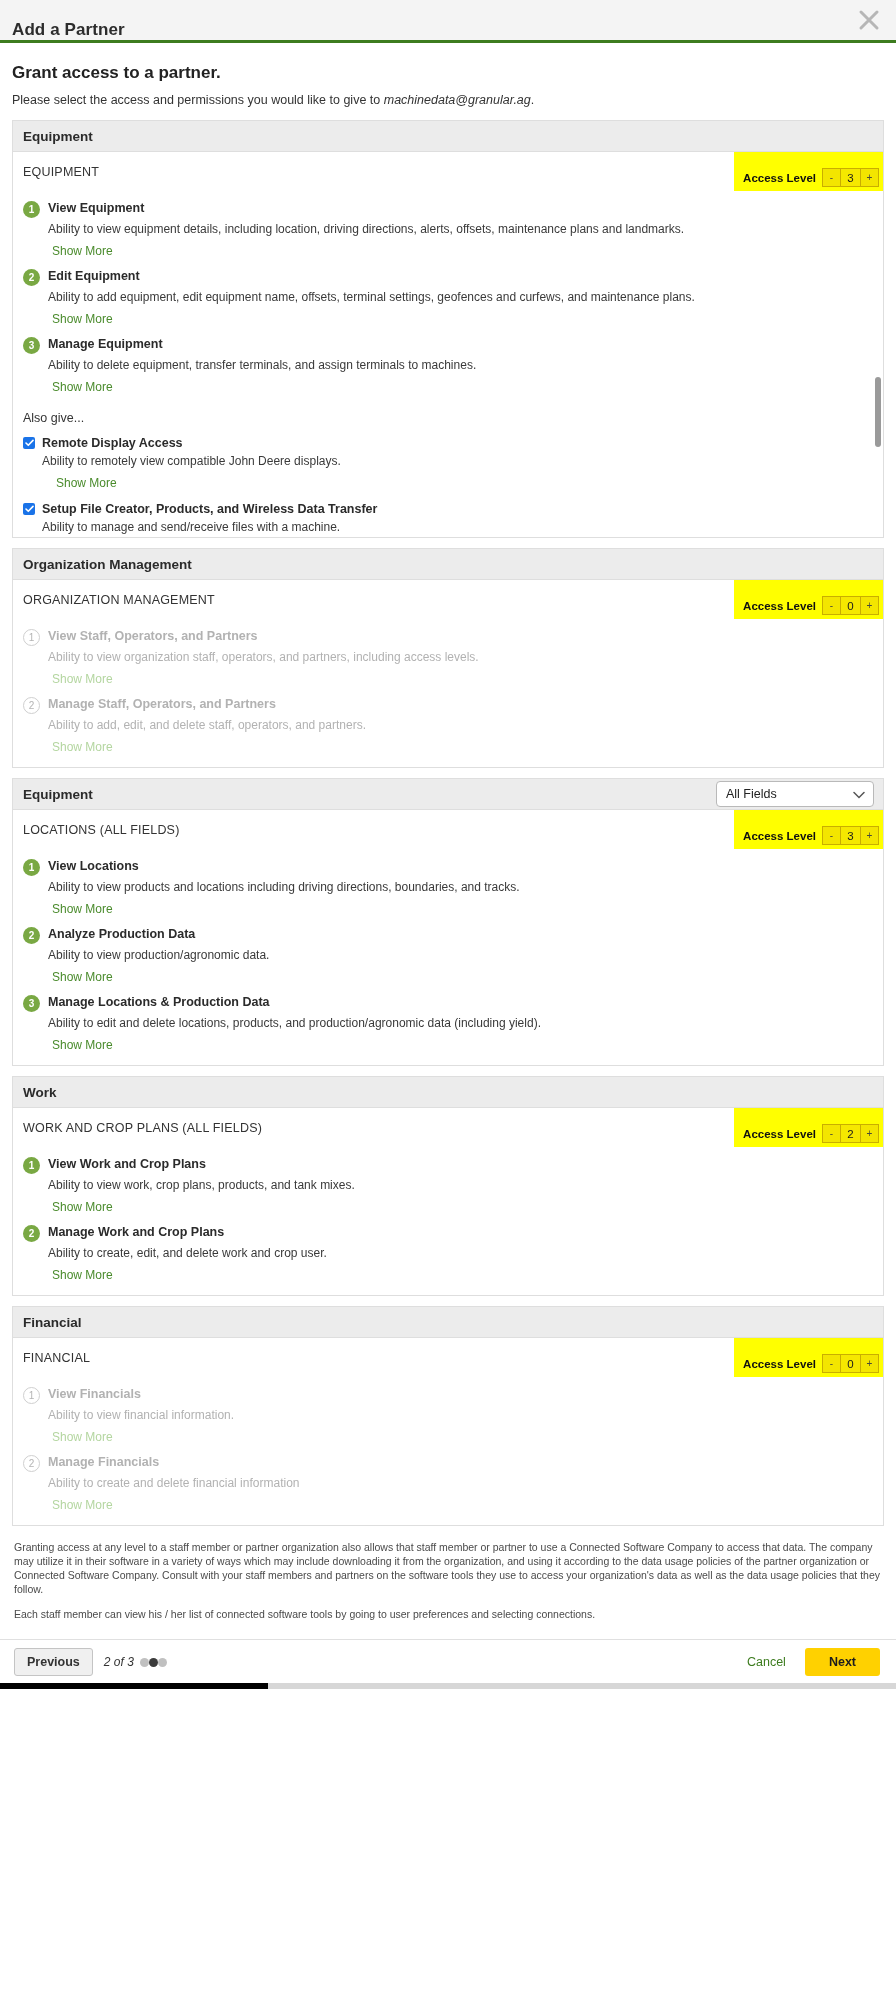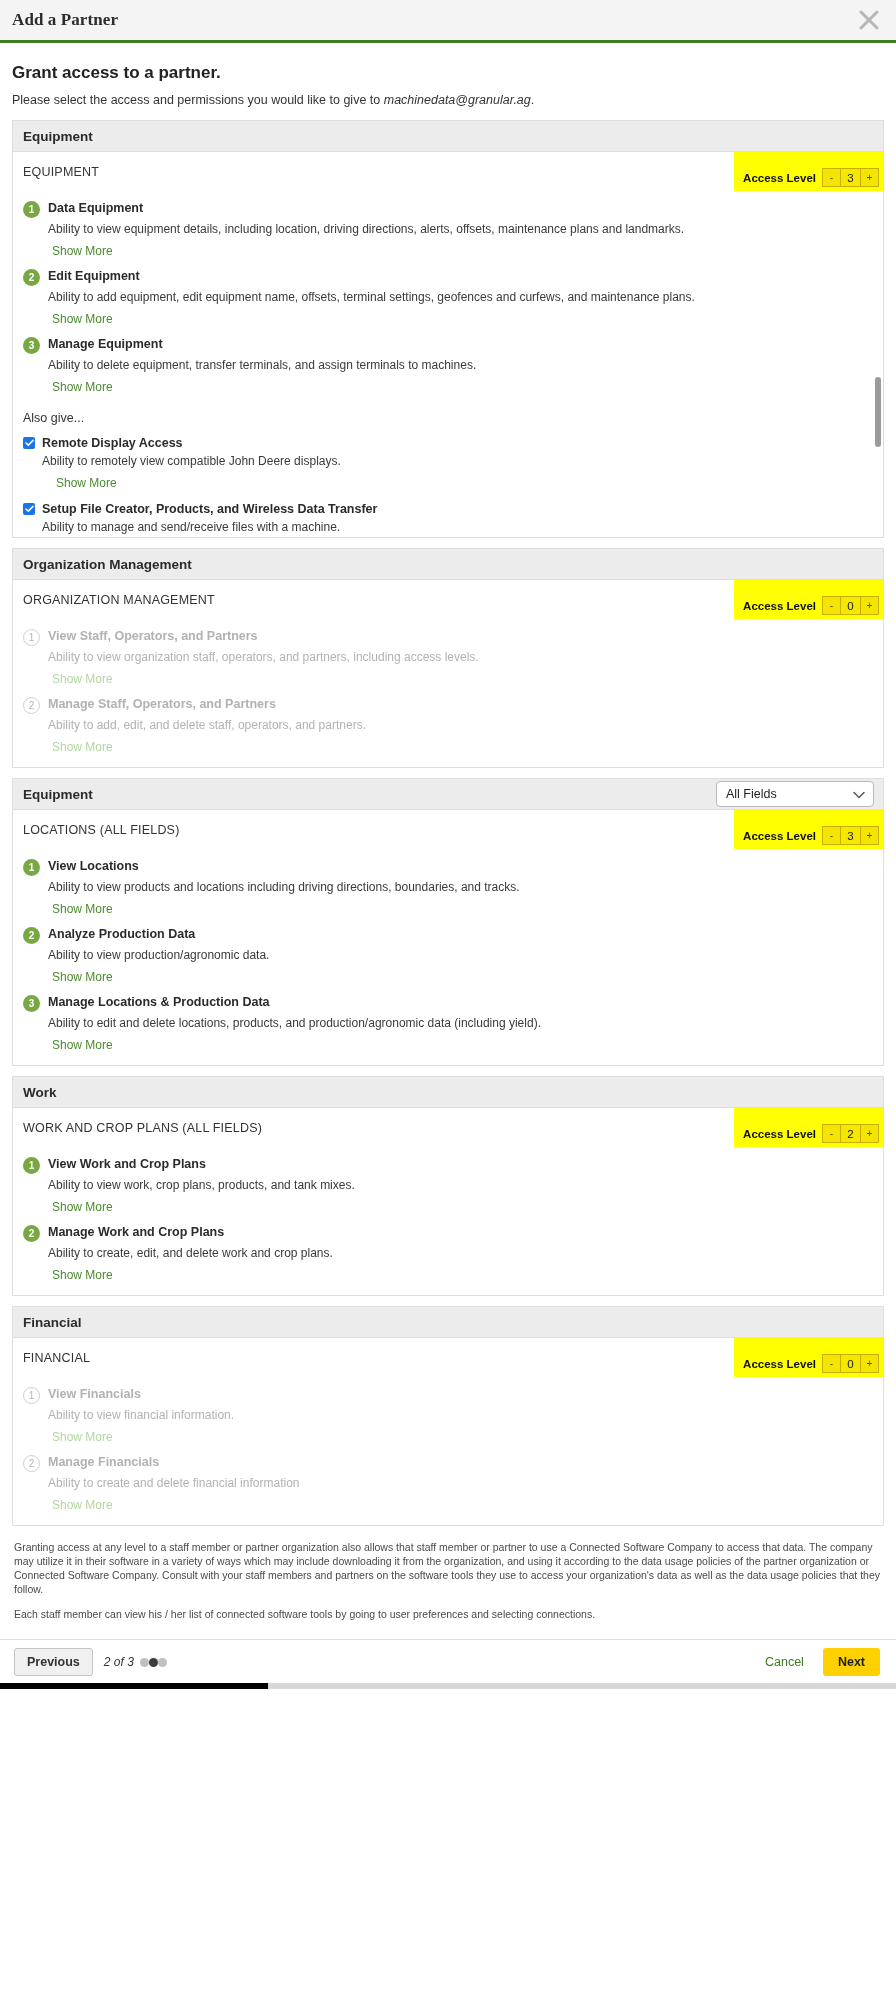--- a/index.html
+++ b/index.html
@@ -10,24 +10,23 @@
     color: #202020;
   }
   body { width: 896px; min-height: 2002px; position: relative; }
 
   
   .titlebar {
     height: 43px;
     background: #f4f4f4;
     border-bottom: 3px solid #3d7c1f;
     display: flex;
-    align-items: center;
+    align-items: flex-end;
     padding: 0 12px 0 12px;
     position: relative;
-    font-family: Liberation Serif, serif;
   }
   .titlebar-title {
     font-size: 17px;
     font-weight: bold;
     color: #2c2c2c;
     letter-spacing: .1px;
   }
   .close-icon {
     position: absolute;
     right: 14px;
@@ -326,21 +325,21 @@
     font-family: "Liberation Sans", sans-serif;
     padding: 6px 8px;
   }
   .btn-next {
     background: #ffd100;
     border: none;
     border-radius: 3px;
     font-size: 12.5px;
     font-weight: bold;
     color: #1d1d1d;
-    padding: 7px 15px;
+    padding: 7px 24px;
     cursor: pointer;
     font-family: "Liberation Sans", sans-serif;
   }
   .bottom-bar {
     height: 6px;
     background: #000;
     width: 268px;
   }
   .bottom-bar-rest {
     height: 6px;
@@ -380,21 +379,21 @@
               <span class="lbl">Access Level</span>
               <div class="stepper">
                 <div class="btn">-</div>
                 <div class="val">3</div>
                 <div class="btn">+</div>
               </div>
             </div>
           </div>
           <div class="perm">
             <span class="badge">1</span>
-            <div class="perm-main"><div class="perm-title">Data Equipment</div><div class="perm-desc">Ability to view equipment details, including location, driving directions, alerts, offsets, maintenance plans and landmarks.</div><a class="show-more">Show More</a></div>
+            <div class="perm-main"><div class="perm-title">View Equipment</div><div class="perm-desc">Ability to view equipment details, including location, driving directions, alerts, offsets, maintenance plans and landmarks.</div><a class="show-more">Show More</a></div>
           </div>
           <div class="perm">
             <span class="badge">2</span>
             <div class="perm-main"><div class="perm-title">Edit Equipment</div><div class="perm-desc">Ability to add equipment, edit equipment name, offsets, terminal settings, geofences and curfews, and maintenance plans.</div><a class="show-more">Show More</a></div>
           </div>
           <div class="perm">
             <span class="badge">3</span>
             <div class="perm-main"><div class="perm-title">Manage Equipment</div><div class="perm-desc">Ability to delete equipment, transfer terminals, and assign terminals to machines.</div><a class="show-more">Show More</a></div>
           </div>
           <div class="also-grant">Also give...</div>
@@ -487,21 +486,21 @@
                 <div class="btn">+</div>
               </div>
             </div>
           </div>
           <div class="perm">
             <span class="badge">1</span>
             <div class="perm-main"><div class="perm-title">View Work and Crop Plans</div><div class="perm-desc">Ability to view work, crop plans, products, and tank mixes.</div><a class="show-more">Show More</a></div>
           </div>
           <div class="perm">
             <span class="badge">2</span>
-            <div class="perm-main"><div class="perm-title">Manage Work and Crop Plans</div><div class="perm-desc">Ability to create, edit, and delete work and crop plans.</div><a class="show-more">Show More</a></div>
+            <div class="perm-main"><div class="perm-title">Manage Work and Crop Plans</div><div class="perm-desc">Ability to create, edit, and delete work and crop user.</div><a class="show-more">Show More</a></div>
           </div>
         </div>
       </div>
       <div class="panel">
         <div class="panel-head">
           <div class="panel-head-title">Financial</div>
         </div>
         <div class="panel-body">
           <div class="access-row">
             <div class="cat-label">FINANCIAL</div>

